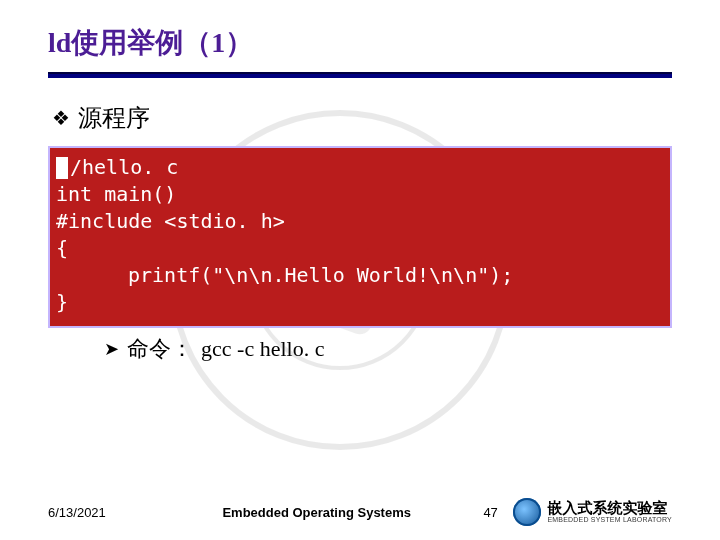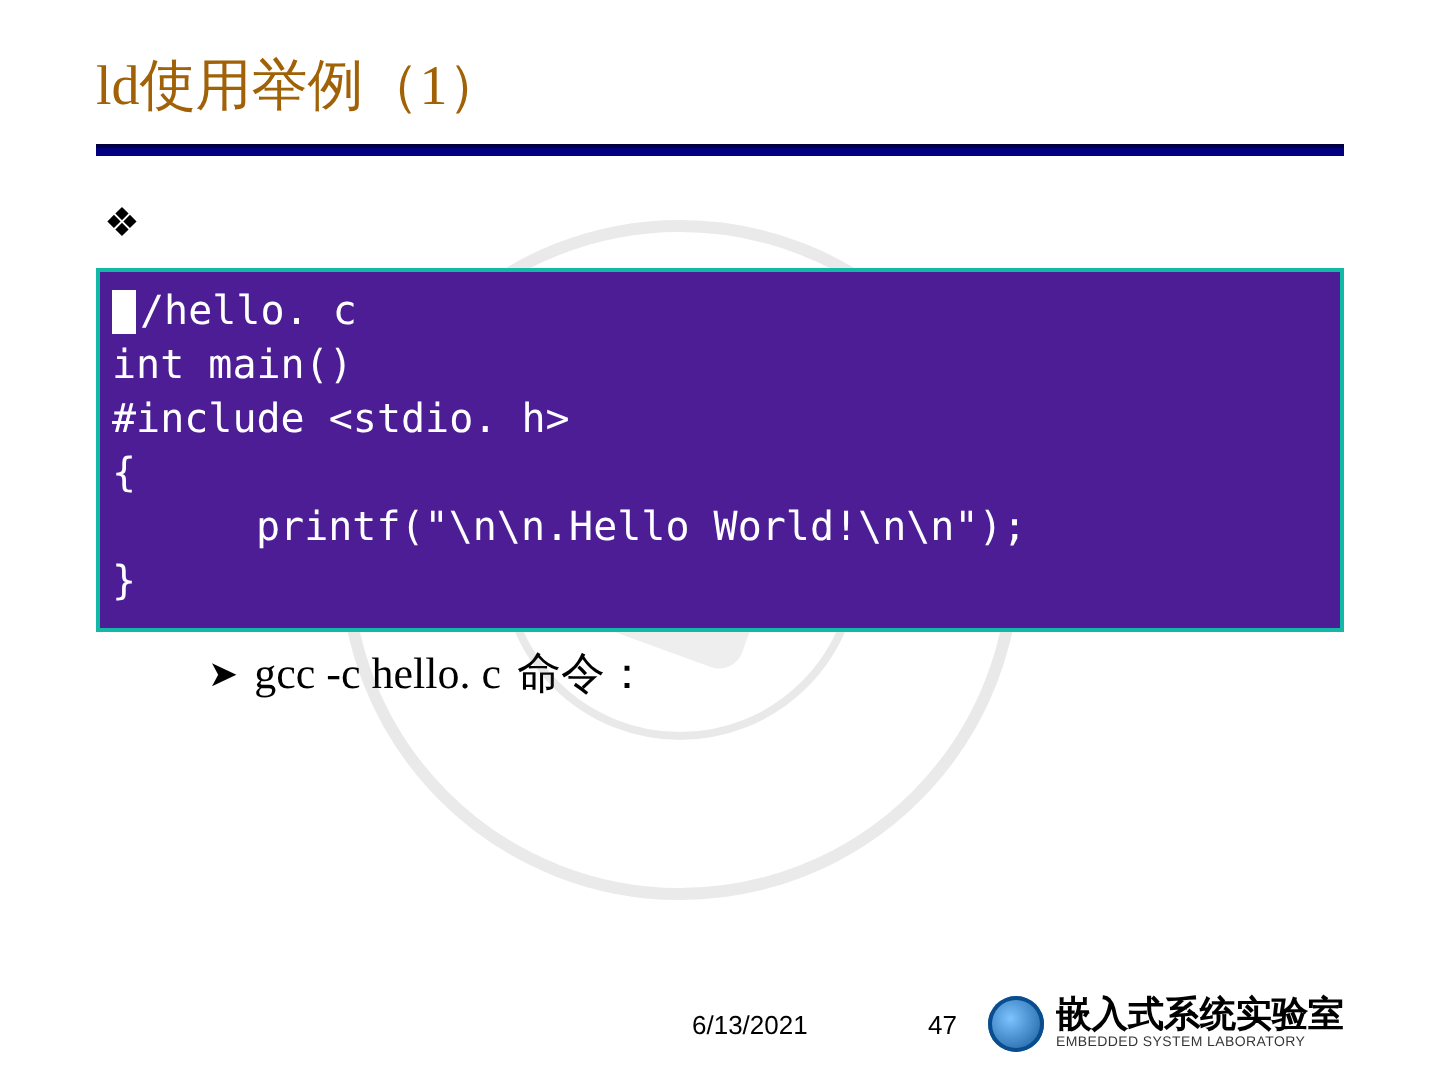--- a/index.html
+++ b/index.html
@@ -33,45 +33,45 @@
     width: 90px;
     height: 90px;
     left: 135px;
     top: 135px;
     background: #777;
     border-radius: 12px;
     transform: rotate(20deg);
   }
   .title {
     font-size: 28px;
-    font-weight: normal;
-    color: #a16207;
+    font-weight: bold;
+    color: #4c1d95;
     margin-bottom: 10px;
   }
   .title-rule {
     height: 0;
     border-top: 2px solid #000040;
     border-bottom: 4px solid #000080;
     margin-bottom: 24px;
   }
   .bullet-row {
     display: flex;
     align-items: center;
     gap: 8px;
     font-size: 24px;
     color: #000;
     margin-left: 4px;
     margin-bottom: 12px;
     font-family: "Microsoft YaHei", "SimSun", Arial, sans-serif;
   }
   .bullet-row .diamond { color: #000; font-size: 20px; line-height: 1; }
   .code-box {
-    background: #4c1d95;
+    background: #b91c1c;
     color: #fff;
-    border: 2px solid #14b8a6;
+    border: 2px solid #c4b5fd;
     padding: 6px 6px 10px 6px;
     font-family: "Comic Sans MS", "Segoe Script", cursive, monospace;
     font-size: 20px;
     line-height: 1.35;
     margin: 0 0 6px 0;
     position: relative;
   }
   .code-box .cursor {
     display: inline-block;
     background: #fff;
@@ -119,59 +119,61 @@
     width: 28px; height: 28px; border-radius: 50%;
     background: radial-gradient(circle at 40% 40%, #7cc3ff, #0a4d8f);
     box-shadow: inset 0 0 0 2px #0a4d8f;
   }
   .footer .lab .txt {
     font-size: 11px;
     line-height: 1.1;
     color: #000;
     text-align: left;
   }
-  .footer .lab .txt .cn { font-weight: bold; font-size: 18px; font-family: "Microsoft YaHei","SimSun",sans-serif; }
+  .footer .lab .txt .cn { font-weight: bold; font-size: 15px; font-family: "Microsoft YaHei","SimSun",sans-serif; }
   .footer .lab .txt .en { font-size: 7px; letter-spacing: 0.2px; opacity: 0.8; }
 </style>
 </head>
 <body>
 
 <div class="slide">
 
   <div class="seal">
     <div class="ring outer"></div>
     <div class="ring inner"></div>
     <div class="core"></div>
   </div>
 
   <div class="title">ld使用举例（1）</div>
   <div class="title-rule"></div>
 
   <div class="bullet-row">
     <span class="diamond">❖</span>
+    <span>源程序</span>
   </div>
 
   <div class="code-box">
     <div class="line"><span class="cursor"></span><span>/hello. c</span></div>
     <div class="line"></div>
     <div class="line">int main()</div>
     <div class="line">#include &lt;stdio. h&gt;</div>
     <div class="line">{</div>
     <div class="line"><span class="indent"></span><span>printf("\n\n.Hello World!\n\n");</span></div>
     <div class="line">}</div>
   </div>
 
   <div class="sub-bullet">
     <span class="arrow">➤</span>
+    <span>命令：</span>
     <span>gcc -c hello. c</span>
-    <span>命令：</span>
   </div>
 
   <div class="footer">
     <div class="date">6/13/2021</div>
+    <div class="center">Embedded Operating Systems</div>
     <div class="pgnum">47</div>
     <div class="lab">
       <div class="logo"></div>
       <div class="txt">
         <div class="cn">嵌入式系统实验室</div>
         <div class="en">EMBEDDED SYSTEM LABORATORY</div>
       </div>
     </div>
   </div>
 

